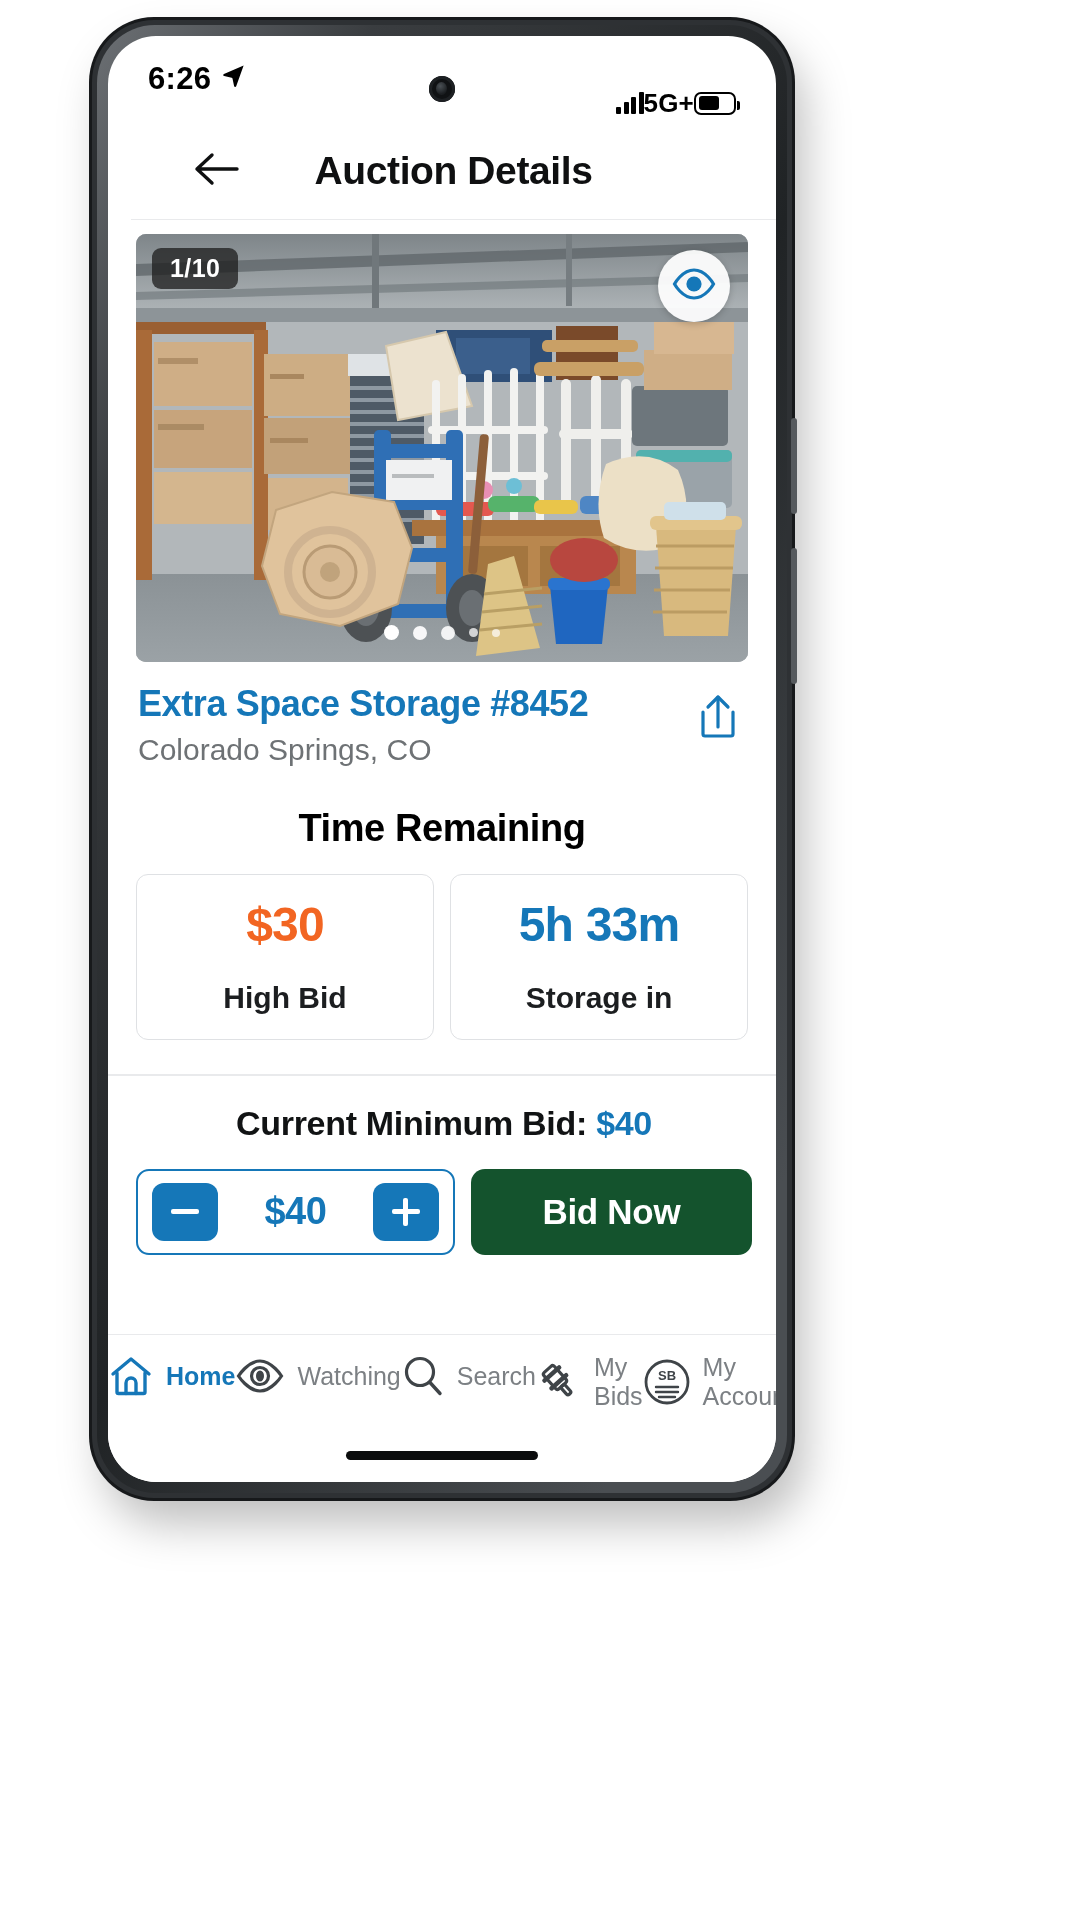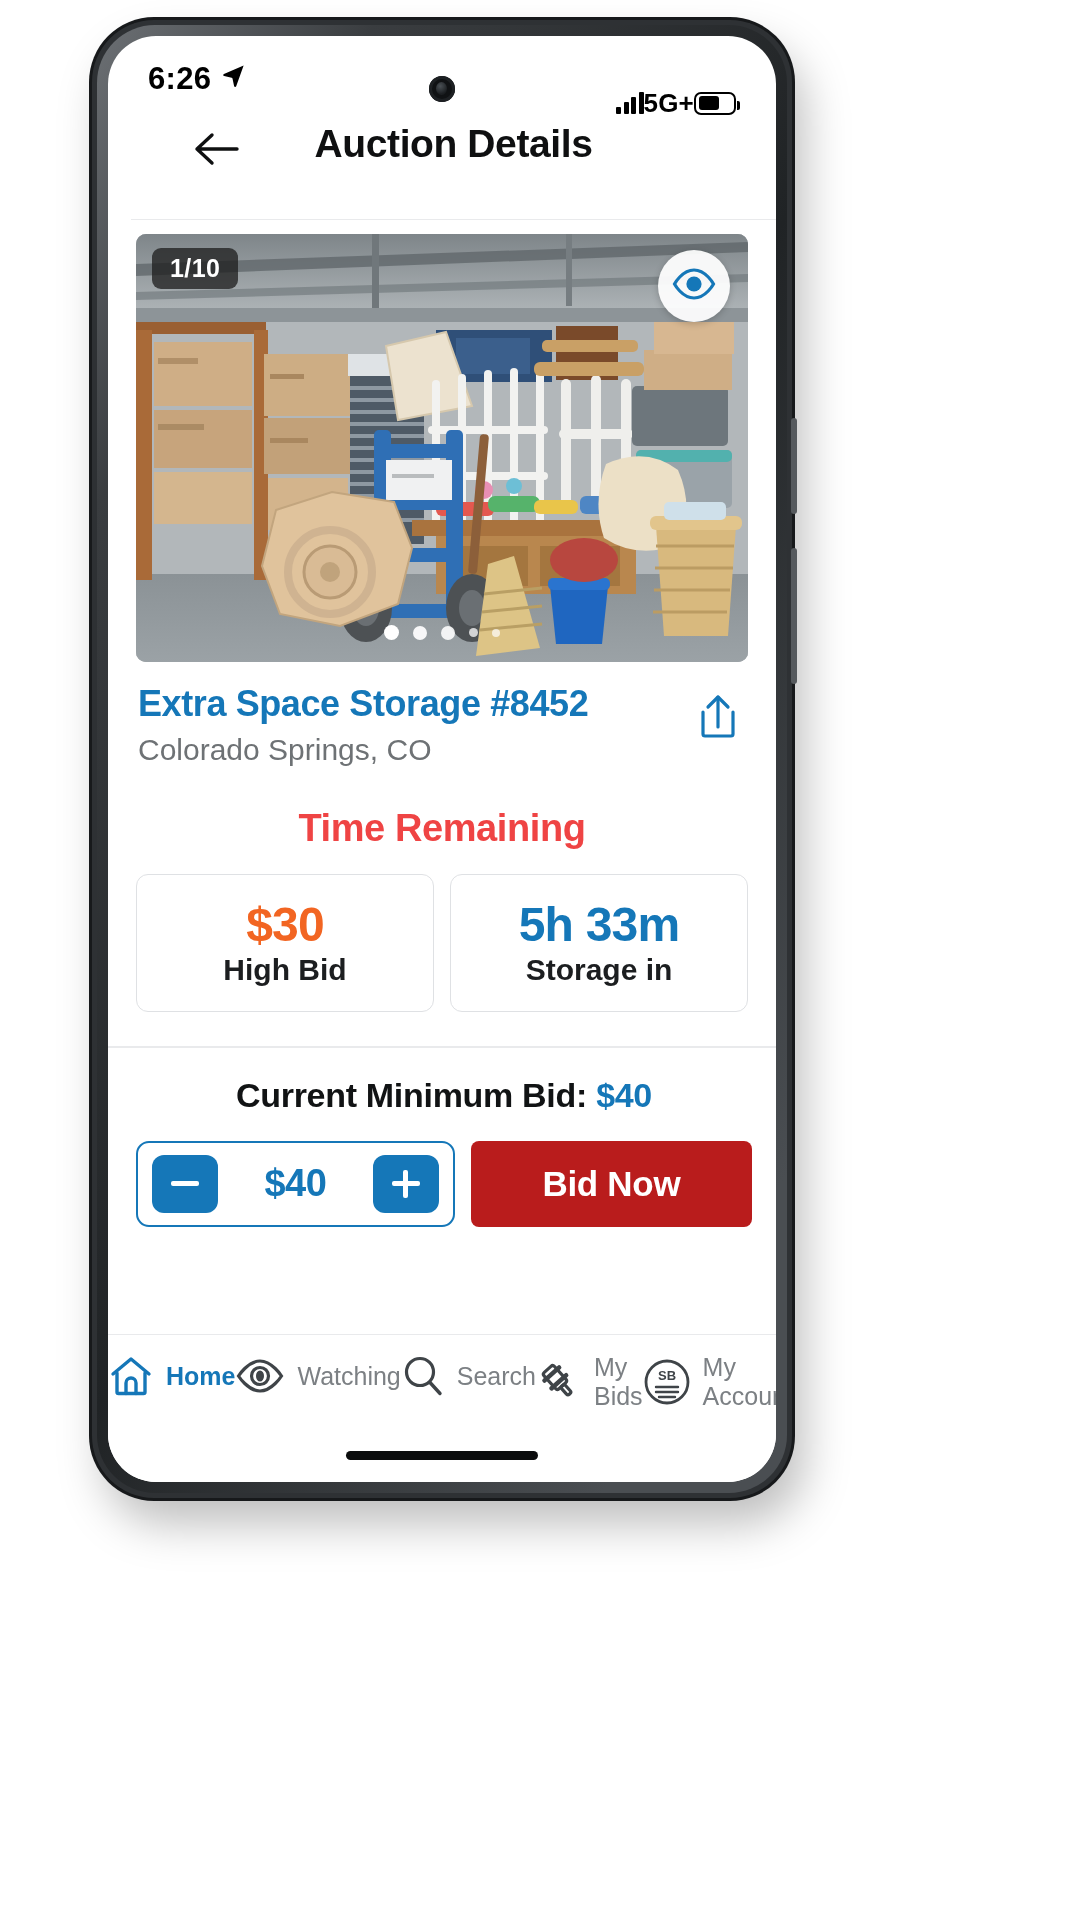--- a/index.html
+++ b/index.html
@@ -95,21 +95,21 @@
   }
   .battery::after{
     content:""; position:absolute; right:-6px; top:7px;
     width:3.5px; height:9px; background:#000; border-radius:0 2px 2px 0;
   }
   .battery span{ display:block; height:100%; width:62%; background:#000; border-radius:3px; }
 
   
   .app-header {
     height: 98px;
-    display: flex; align-items: flex-start;
+    display: flex; align-items: center;
     padding: 0 56px;
     border-bottom: 1.5px solid #e9eaec;
     position: relative;
     margin-left: 23px;
   }
   .back-btn { width: 58px; height: 58px; display:flex; align-items:center; justify-content:center; }
   .page-title {
     position: absolute; left: 0; right: 0; text-align: center;
     font-size: 39px; font-weight: 800; color: #0f1011; letter-spacing: -0.4px;
   }
@@ -162,36 +162,36 @@
   .listing-sub {
     margin-top: 9px;
     font-size: 30px; color: #6e7275; font-weight: 400;
   }
   .share-btn { width: 56px; height: 62px; display:flex; align-items:center; justify-content:center; margin-top:4px; }
 
   
   .time-section { padding: 40px 28px 0 28px; }
   .time-heading {
     text-align: center;
-    font-size: 38px; font-weight: 800; color: #ef4444;
+    font-size: 38px; font-weight: 800; color: #000000;
     letter-spacing: -0.4px;
   }
   .stat-row { display: flex; gap: 16px; margin-top: 24px; }
   .stat-card {
     flex: 1;
     border: 1.5px solid #dfe1e4;
     border-radius: 12px;
     padding: 26px 10px 24px 10px;
     text-align: center;
     background: #fff;
   }
   .stat-value { font-size: 48px; font-weight: 800; letter-spacing: -0.8px; line-height:1; }
   .stat-value.orange { color: #f26522; }
   .stat-value.blue { color: #1577b8; }
-  .stat-label { margin-top: 4px; font-size: 30px; font-weight: 700; color: #1c1e20; }
+  .stat-label { margin-top: 32px; font-size: 30px; font-weight: 700; color: #1c1e20; }
 
   
   .divider { height: 1.5px; background: #e9eaec; margin-top: 34px; }
   .bid-section { padding: 28px 24px 0 28px; }
   .min-bid {
     text-align: center;
     font-size: 34px; font-weight: 700; color: #111314; letter-spacing:-0.3px;
   }
   .min-bid b { color: #1577b8; font-weight: 800; }
 
@@ -213,22 +213,22 @@
   .step-btn .bar-h { width: 28px; height: 5px; background:#fff; border-radius:2px; display:block; }
   .step-btn .plus { position: relative; width: 28px; height: 28px; display:block; }
   .step-btn .plus::before, .step-btn .plus::after{
     content:""; position:absolute; background:#fff; border-radius:2px;
   }
   .step-btn .plus::before { left:0; top:11.5px; width:28px; height:5px; }
   .step-btn .plus::after  { top:0; left:11.5px; height:28px; width:5px; }
   .bid-amount { font-size: 38px; font-weight: 800; color: #1577b8; letter-spacing:-0.5px; }
   .bid-now {
     flex: 1;
-    background: #b91c1c;
-    border-radius: 8px;
+    background: #14532d;
+    border-radius: 14px;
     display:flex; align-items:center; justify-content:center;
     color:#fff; font-size: 35px; font-weight: 800; letter-spacing:-0.3px;
   }
 
   
   .bottom-nav {
     position: absolute; left: 0; right: 0; bottom: 0;
     height: 148px;
     border-top: 1.5px solid #e9eaec;
     display: flex; align-items: flex-start;

